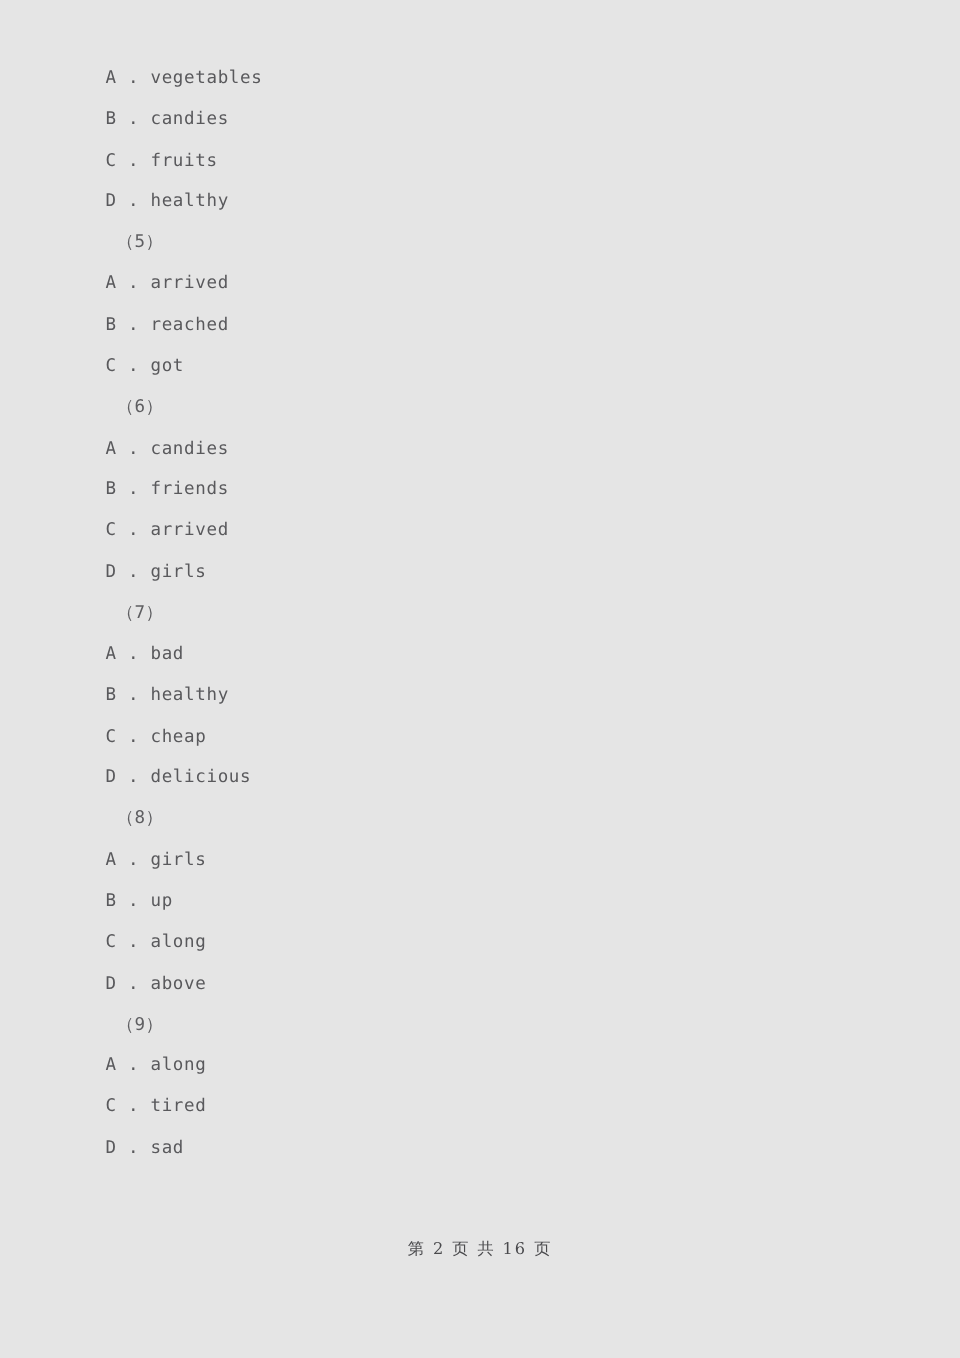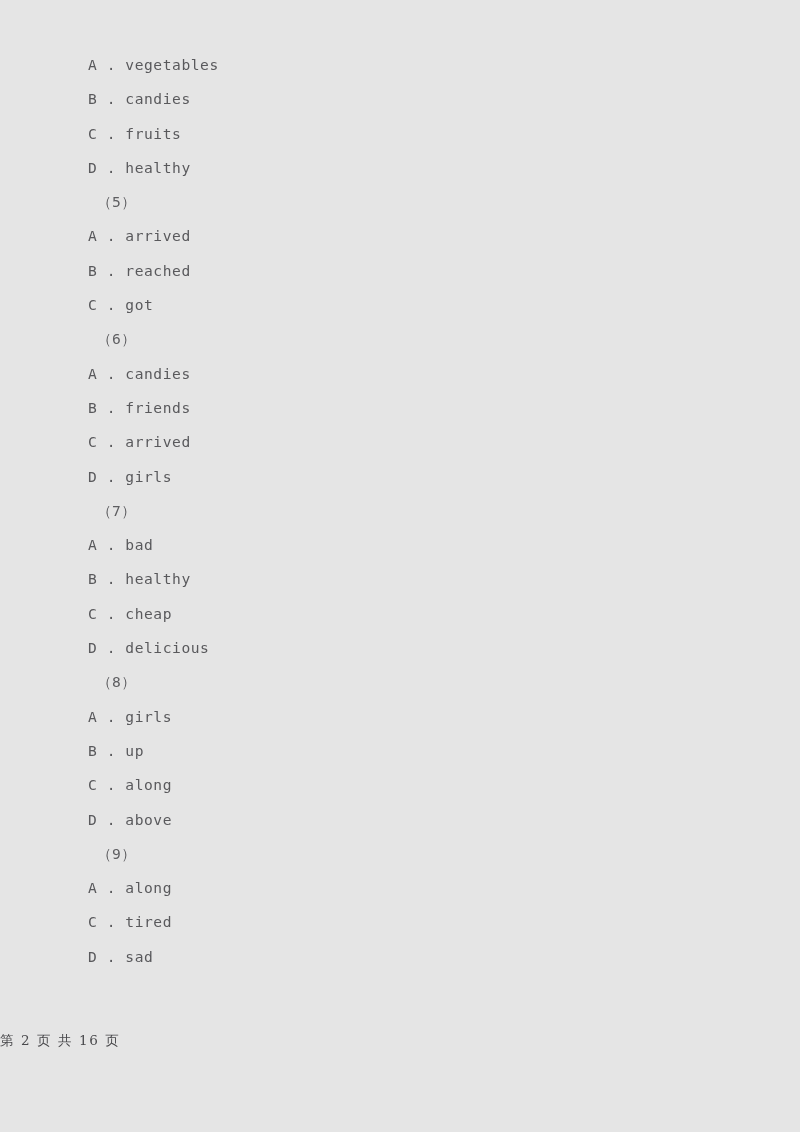--- a/index.html
+++ b/index.html
@@ -61,21 +61,21 @@
   }
   .opt-text {
     color: #59595c;
   }
 
   #footer {
     position: absolute;
     left: 0;
     top: 1032px;
     width: 800px;
-    text-align: left;
+    text-align: center;
     color: #4a4a4d;
     font-size: 13.5px;
     letter-spacing: 1.6px;
     font-family: "DejaVu Serif", "Liberation Serif", serif;
     white-space: pre;
   }
 </style>
 </head>
 <body>
 

